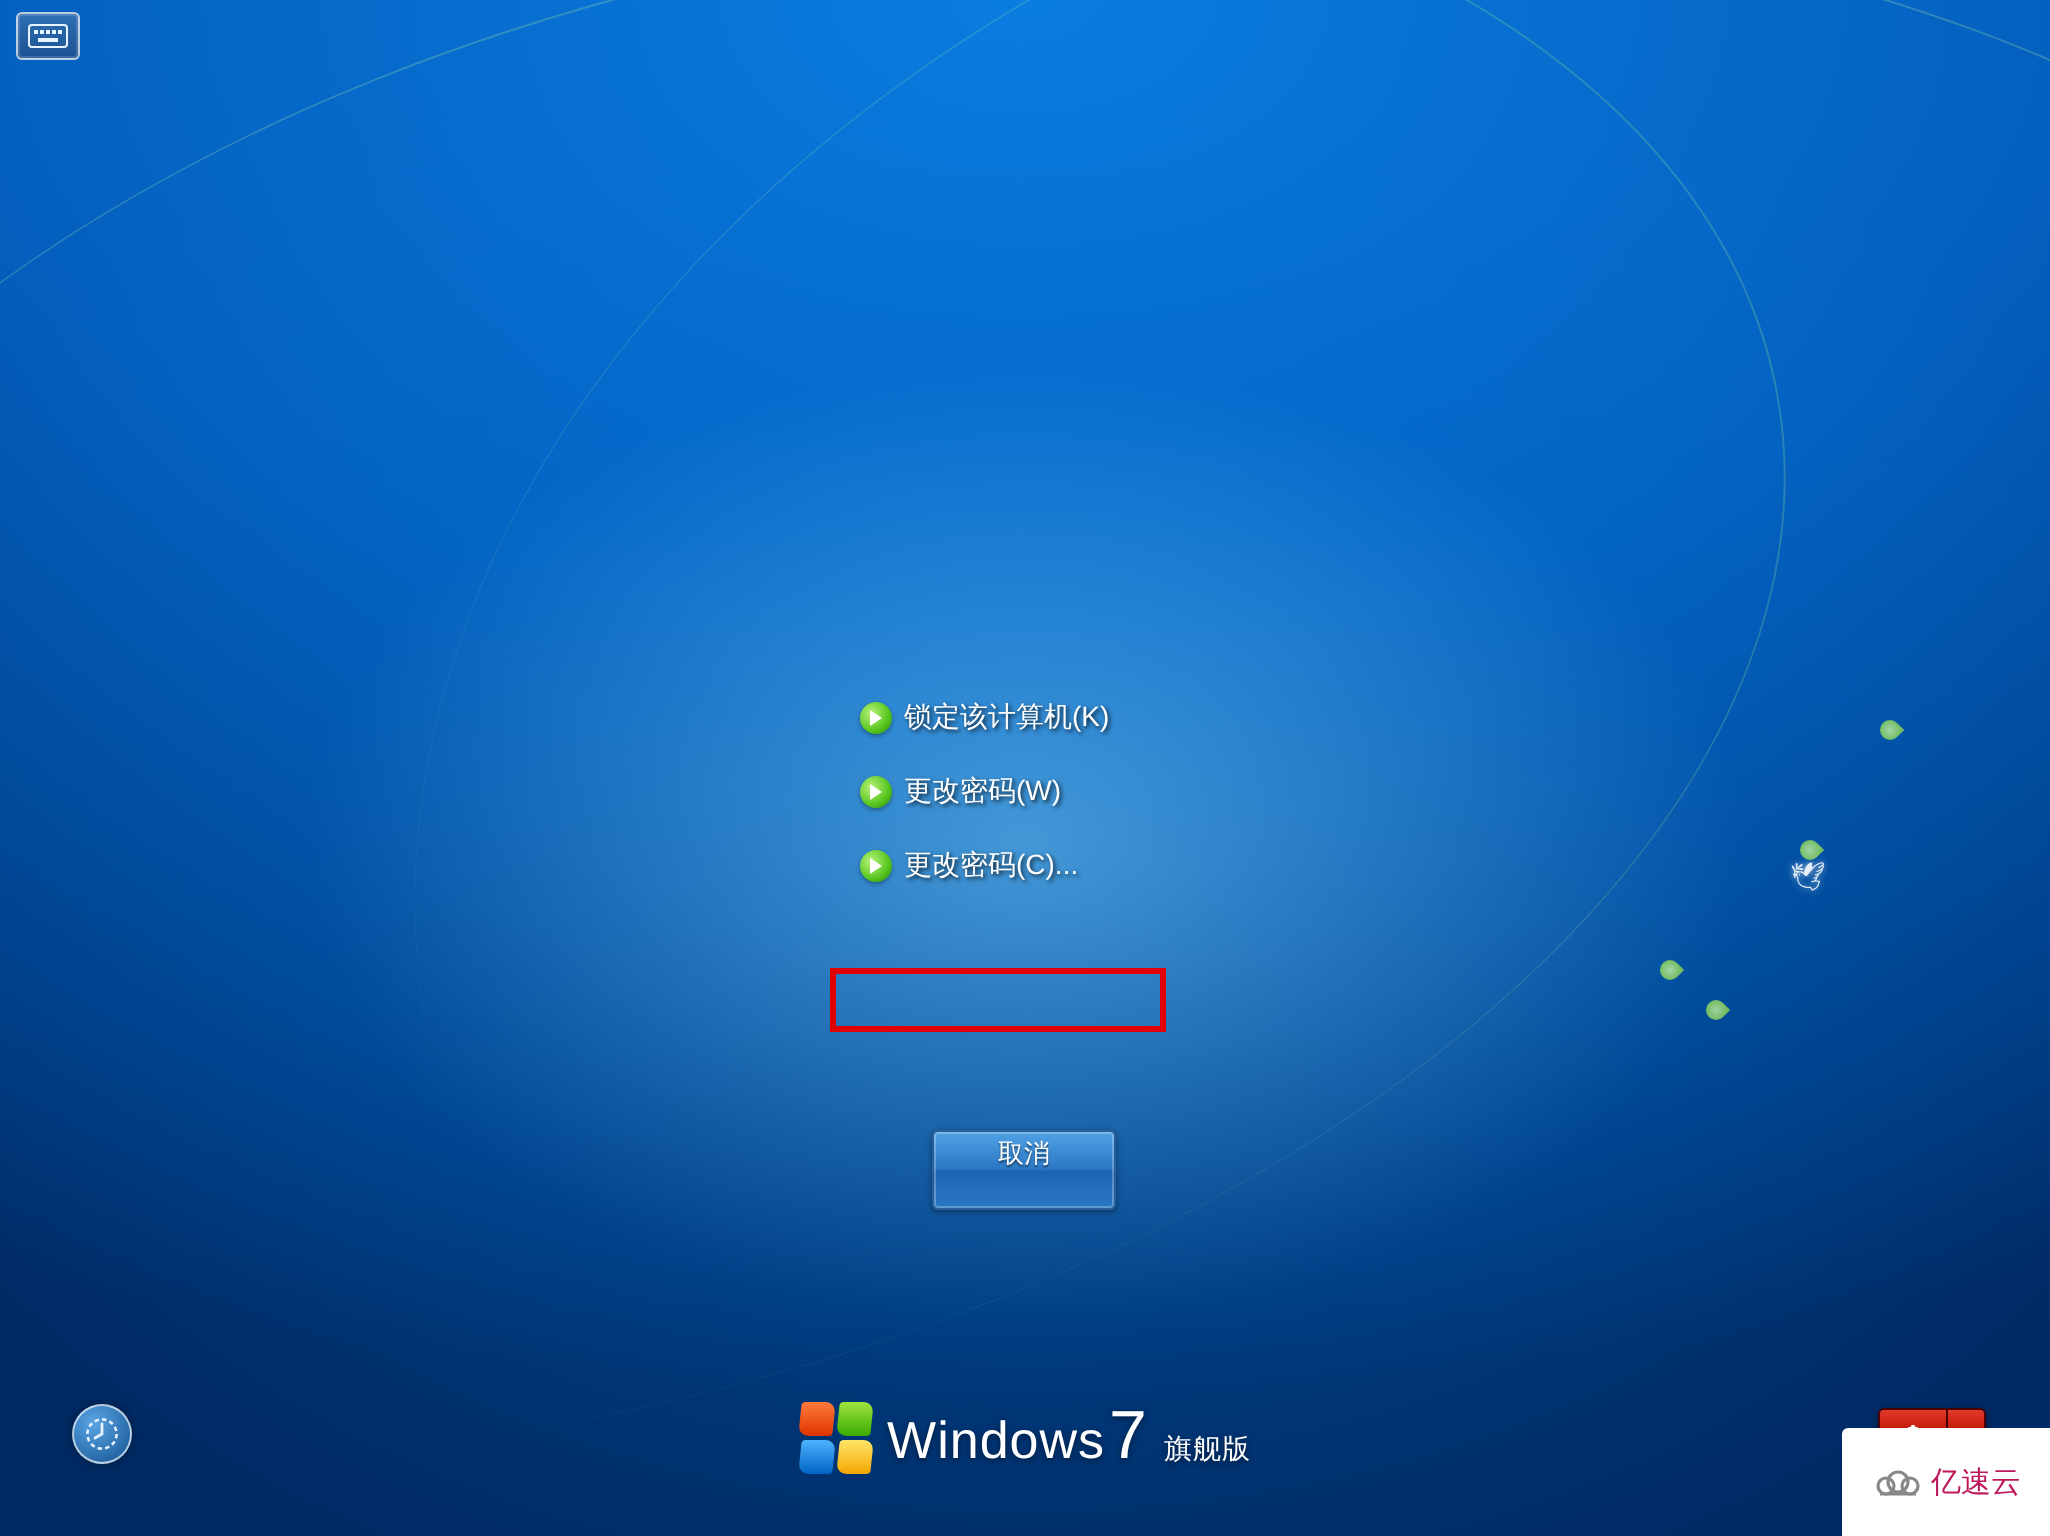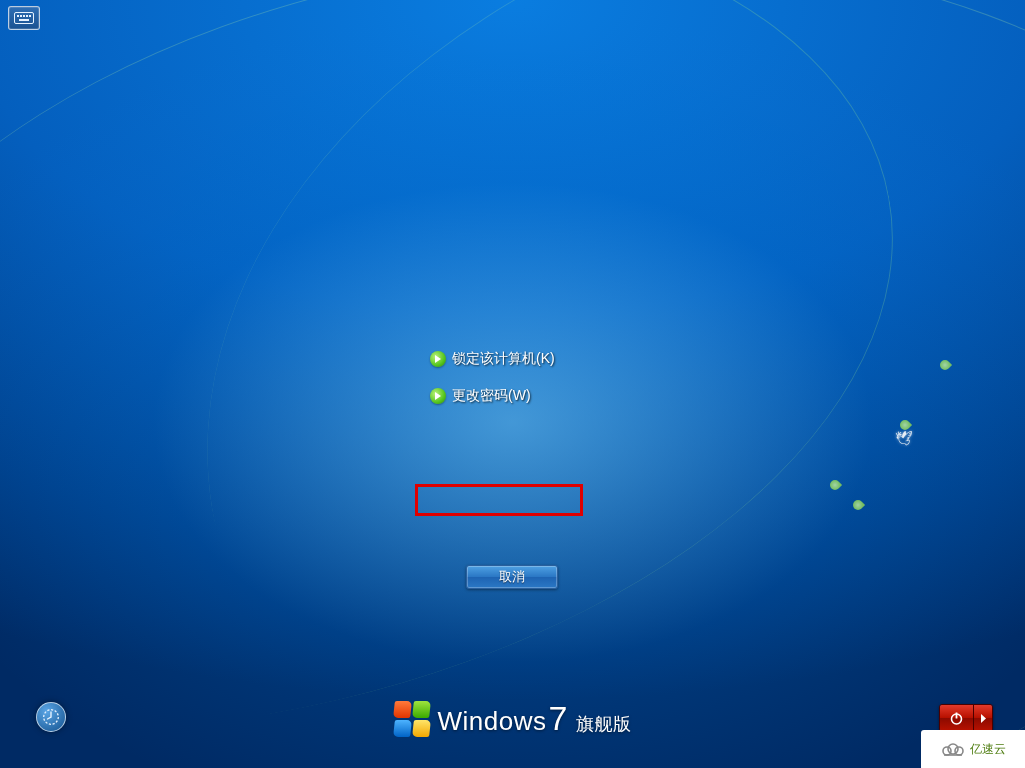--- a/index.html
+++ b/index.html
@@ -28,54 +28,54 @@
     
     .menu { position:absolute; left:424px; top:340px; }
     .menu-item { display:flex; align-items:center; height:37px; cursor:pointer; padding:0 6px; }
     .menu-item .arrow-icon { width:16px; height:16px; margin-right:6px;
       border-radius:50%; background:radial-gradient(circle at 35% 35%, #b9f27a, #55c51d 60%, #2c800a);
       display:flex; align-items:center; justify-content:center; box-shadow:0 1px 2px rgba(0,0,0,0.35);}
     .menu-item .arrow-icon svg { display:block;}
     .menu-item .label { color:#fff; font-size:14px; text-shadow:1px 1px 2px rgba(0,0,0,0.8);}
     .highlight { position:absolute; left:415px; top:484px; width:168px; height:32px; border:3px solid #e00000; pointer-events:none;}
     
-    .cancel-btn { position:absolute; left:466px; top:565px; width:92px; height:24px;
+    .cancel-btn { position:absolute; left:466px; top:565px; width:92px; height:40px;
       border:1px solid #2a5f9c; border-radius:3px;
       background:linear-gradient(#4fa1e3 0%, #2b78c5 48%, #1e64b3 52%, #2b78c5 100%);
       color:#fff; font-size:13px; text-align:center; line-height:22px;
       text-shadow:0 1px 1px rgba(0,0,0,0.55);
       box-shadow:0 0 0 1px rgba(255,255,255,0.25) inset, 0 1px 3px rgba(0,0,0,0.4);
       cursor:pointer;}
     
     .brand { position:absolute; left:0; right:0; bottom:30px; display:flex; align-items:center; justify-content:center;}
     .brand .flag { width:36px; height:36px; margin-right:8px; position:relative;}
     .brand .flag span{position:absolute; width:17px; height:17px; border-radius:2px 5px 2px 5px; transform:skewX(-6deg);}
     .brand .flag .r{background:linear-gradient(#ff7a3b,#e03400); left:0; top:0;}
     .brand .flag .g{background:linear-gradient(#9fe43e,#3aaa00); left:19px; top:0;}
     .brand .flag .b{background:linear-gradient(#4db3ff,#0063c6); left:0; top:19px;}
     .brand .flag .y{background:linear-gradient(#ffe569,#f3a700); left:19px; top:19px;}
     .brand-text { color:#fff; font-size:26px; font-weight:400; letter-spacing:0.5px; text-shadow:0 1px 3px rgba(0,0,0,0.5);}
     .brand-text .num{font-size:34px; font-weight:300; margin-left:2px;}
-    .brand-text .edition{font-size:18px; margin-left:8px;margin-top:44px;}
+    .brand-text .edition{font-size:14px; margin-left:8px;margin-top:44px;}
     
     .ease-btn { position:absolute; left:36px; bottom:36px; width:30px; height:30px;
       border:1px solid rgba(255,255,255,0.65); border-radius:50%;
       background:radial-gradient(circle at 35% 30%, #5aa5e5, #14528f);
       box-shadow:0 0 6px rgba(0,0,0,0.4); display:flex; align-items:center; justify-content:center;}
     
     .power-wrap{ position:absolute; right:32px; bottom:36px; display:flex; height:28px;
       border:1px solid #4a0000; border-radius:3px; overflow:hidden;
       box-shadow:0 1px 3px rgba(0,0,0,0.5), inset 0 0 0 1px rgba(255,255,255,0.2);}
     .power-btn, .power-more { background:linear-gradient(#e23a2b 0%, #b81100 48%, #8d0a00 52%, #b81100 100%);
       display:flex; align-items:center; justify-content:center; cursor:pointer;}
     .power-btn{ width:34px; border-right:1px solid #4a0000;}
     .power-more{ width:18px;}
     
-    .watermark{ position:absolute; right:0; bottom:0; width:104px; height:38px; background:#fff; color:#4d7c0f;
-      display:flex; align-items:center; justify-content:center; font-size:12px; border-top-left-radius:3px;}
+    .watermark{ position:absolute; right:0; bottom:0; width:104px; height:54px; background:#fff; color:#be185d;
+      display:flex; align-items:center; justify-content:center; font-size:15px; border-top-left-radius:3px;}
     .watermark .cloud{margin-right:4px;}
   </style>
 </head>
 <body>
 
 <div class="streak s1"></div>
 <div class="streak s2"></div>
 <div class="streak s3"></div>
 <div class="leaf l1"></div>
 <div class="leaf l2"></div>
@@ -106,20 +106,28 @@
       </span>
     <span class="label">锁定该计算机(K)</span>
   </div>
   <div class="menu-item">
     <span class="arrow-icon">
         <svg width="8" height="8" viewBox="0 0 8 8">
           <path d="M1 0 L7 4 L1 8 Z" fill="#fff"></path>
         </svg>
       </span>
     <span class="label">更改密码(W)</span>
+  </div>
+  <div class="menu-item">
+    <span class="arrow-icon">
+        <svg width="8" height="8" viewBox="0 0 8 8">
+          <path d="M1 0 L7 4 L1 8 Z" fill="#fff"></path>
+        </svg>
+      </span>
+    <span class="label">更改密码(C)...</span>
   </div>
 </div>
 
 <div class="highlight"></div>
 
 <div class="cancel-btn">取消</div>
 
 <div class="brand">
   <div class="flag">
     <span class="r"></span>

